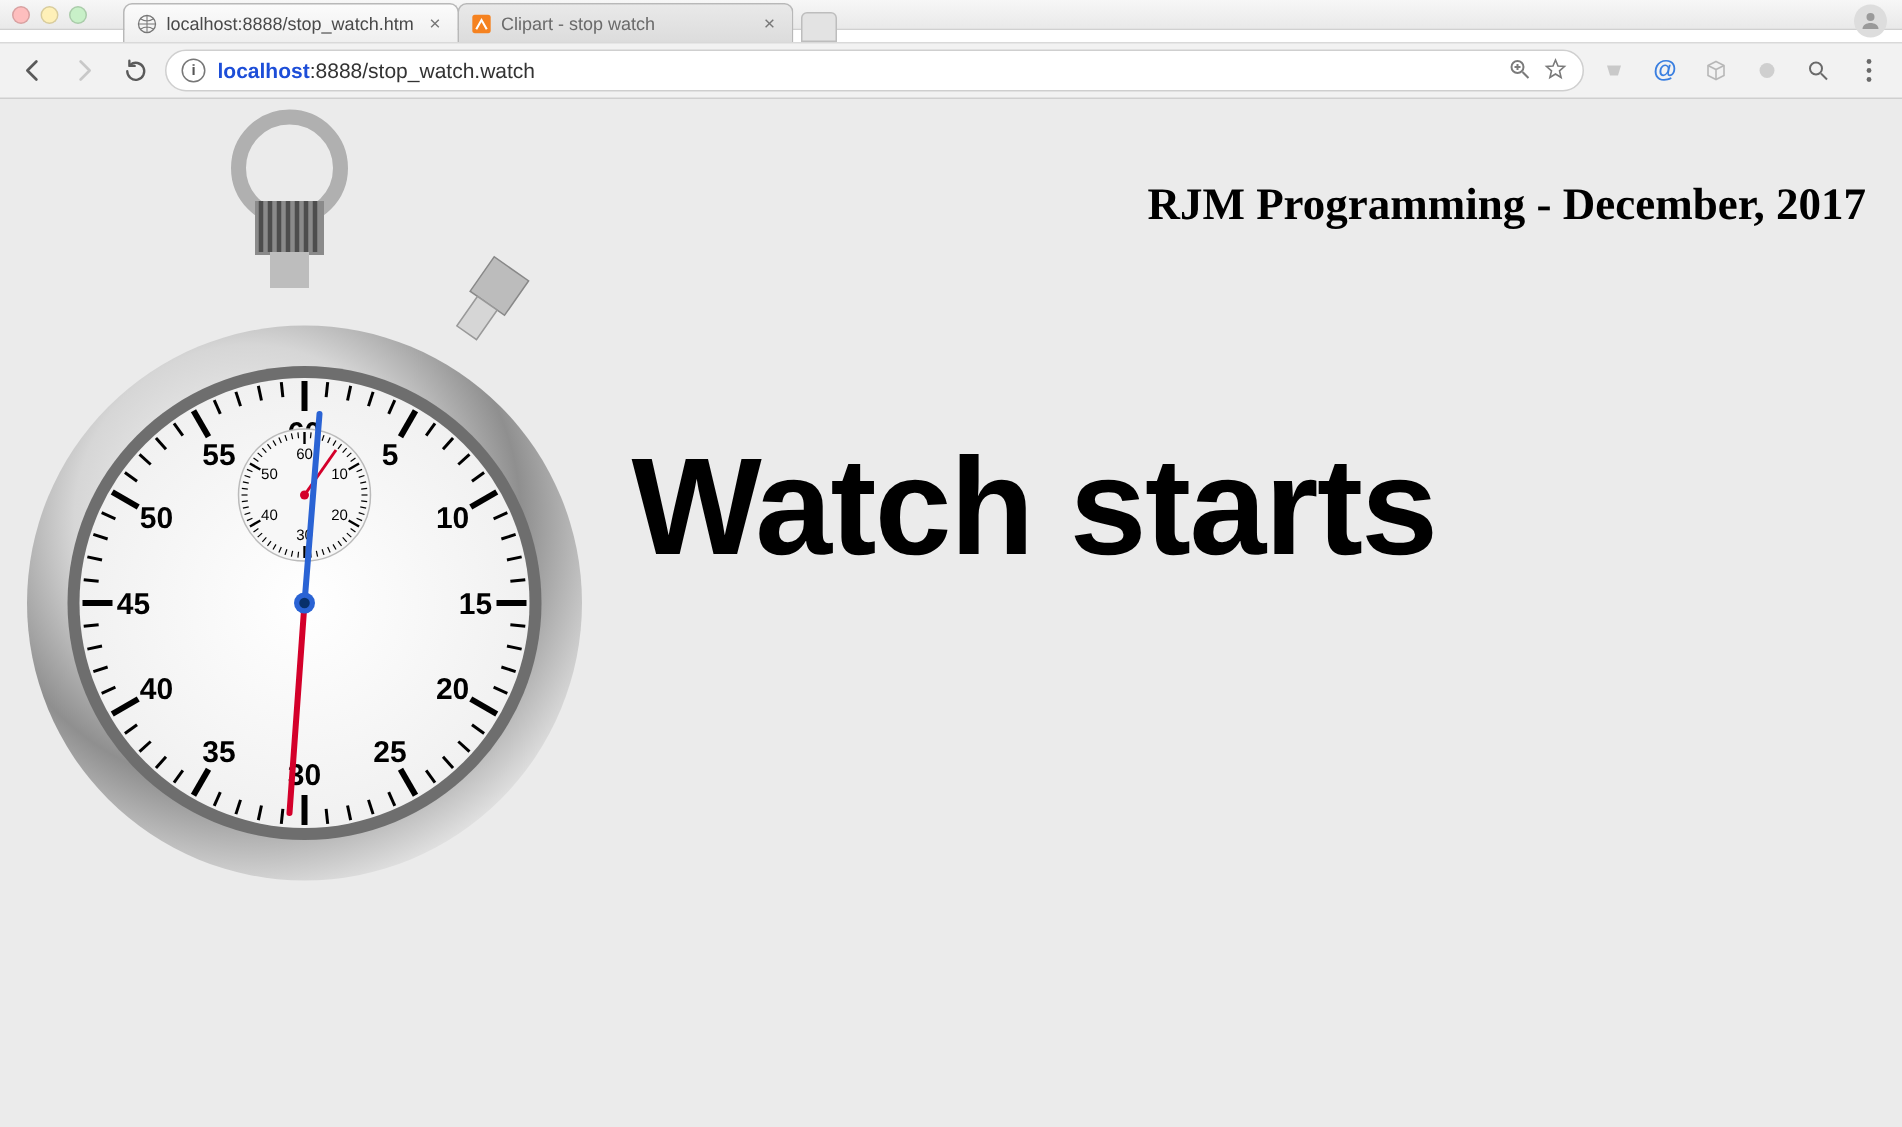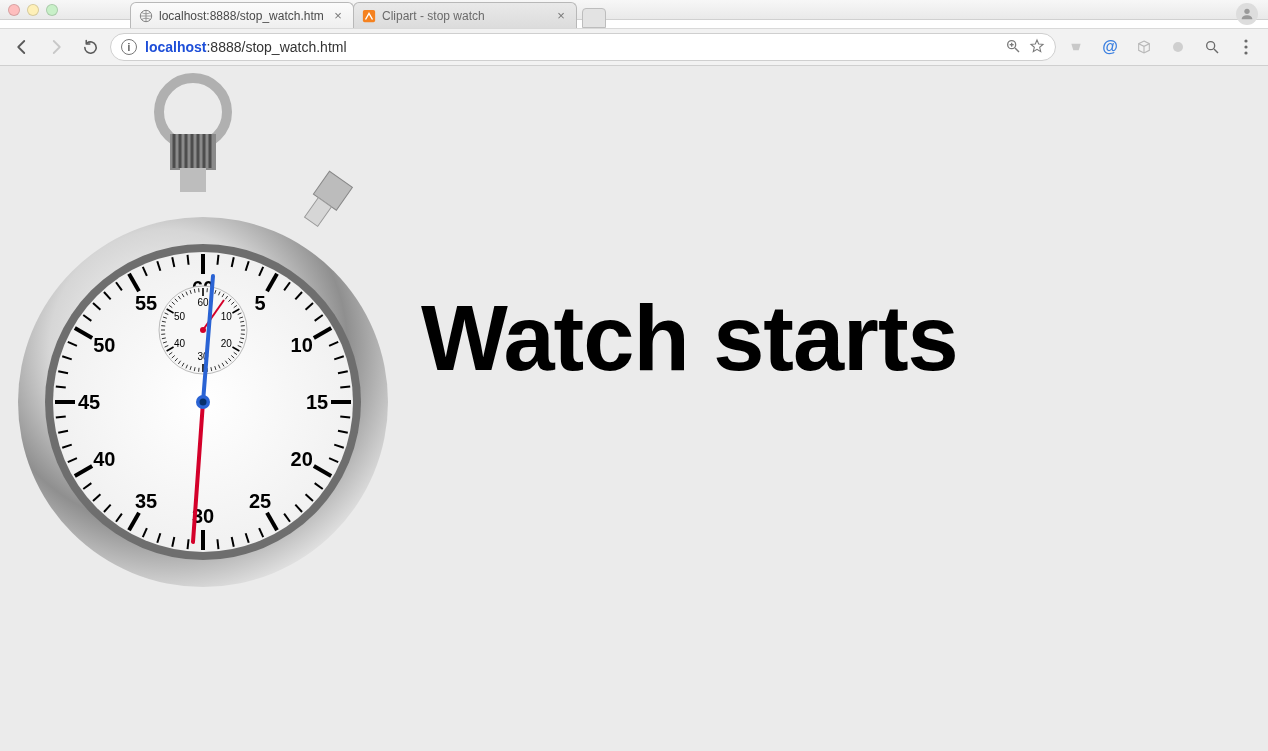--- a/index.html
+++ b/index.html
@@ -13,21 +13,21 @@
     display: flex; align-items: center; padding-left: 8px; gap: 7px;
   }
   .traffic { width: 12px; height: 12px; border-radius: 50%; border:1px solid rgba(0,0,0,.15);}
   .tr-close { background:#febebe; } .tr-min { background:#fef0b8; } .tr-max { background:#c8f0c8; }
 
   
   .tabs-row {
     height: 0; position: relative;
   }
   .tabs-strip {
-    position: absolute; left: 82px; top: -20px; height: 28px; display:flex; align-items:flex-end;margin-left:48px;
+    position: absolute; left: 82px; top: -20px; height: 28px; display:flex; align-items:flex-end;
   }
   .tab {
     height: 26px;
     background: linear-gradient(#fbfbfb,#efefef);
     border: 1px solid #b8b8b8;
     border-bottom: none;
     border-radius: 6px 6px 0 0;
     min-width: 224px;
     display: flex; align-items: center; gap: 6px;
     padding: 0 8px;
@@ -160,21 +160,21 @@
   <div class="tb-btn">
     <svg width="17" height="17" viewBox="0 0 24 24">
         <path d="M4 12a8 8 0 1 0 3-6.2" stroke="#5a5a5a" stroke-width="2.2" fill="none" stroke-linecap="round"></path>
         <path d="M6 2v5h5" stroke="#5a5a5a" stroke-width="2.2" fill="none" stroke-linecap="round" stroke-linejoin="round"></path>
       </svg>
   </div>
 
   <div class="omnibox">
     <span class="infoicon">i</span>
     <span class="urltext">
-      <b>localhost</b><span>:8888/stop_watch.html</span>
+      <b>localhost</b><span>:8888/stop_watch.watch</span>
     </span>
     <span class="spacer"></span>
     <span class="tiny">
       <svg width="16" height="16" viewBox="0 0 24 24">
           <circle cx="10" cy="10" r="6" stroke="#7a7a7a" stroke-width="2" fill="none"></circle>
           <line x1="15" y1="15" x2="21" y2="21" stroke="#7a7a7a" stroke-width="2"></line>
           <line x1="7" y1="10" x2="13" y2="10" stroke="#7a7a7a" stroke-width="2"></line>
           <line x1="10" y1="7" x2="10" y2="13" stroke="#7a7a7a" stroke-width="2"></line>
         </svg>
     </span>
@@ -215,20 +215,21 @@
           <circle cx="2" cy="8" r="1.6" fill="#6a6a6a"></circle>
           <circle cx="2" cy="14" r="1.6" fill="#6a6a6a"></circle>
         </svg>
       </div>
   </div>
 </div>
 
 <div class="viewport">
 
   <div class="credit">
+    <div>RJM Programming - December, 2017</div>
   </div>
 
   <div class="headline">
     <div class="headline-wrap">
       <span class="black">Watch starts</span>
     </div>
   </div>
 
   <div class="stopwatch">
     <svg viewBox="0 0 370 540">

